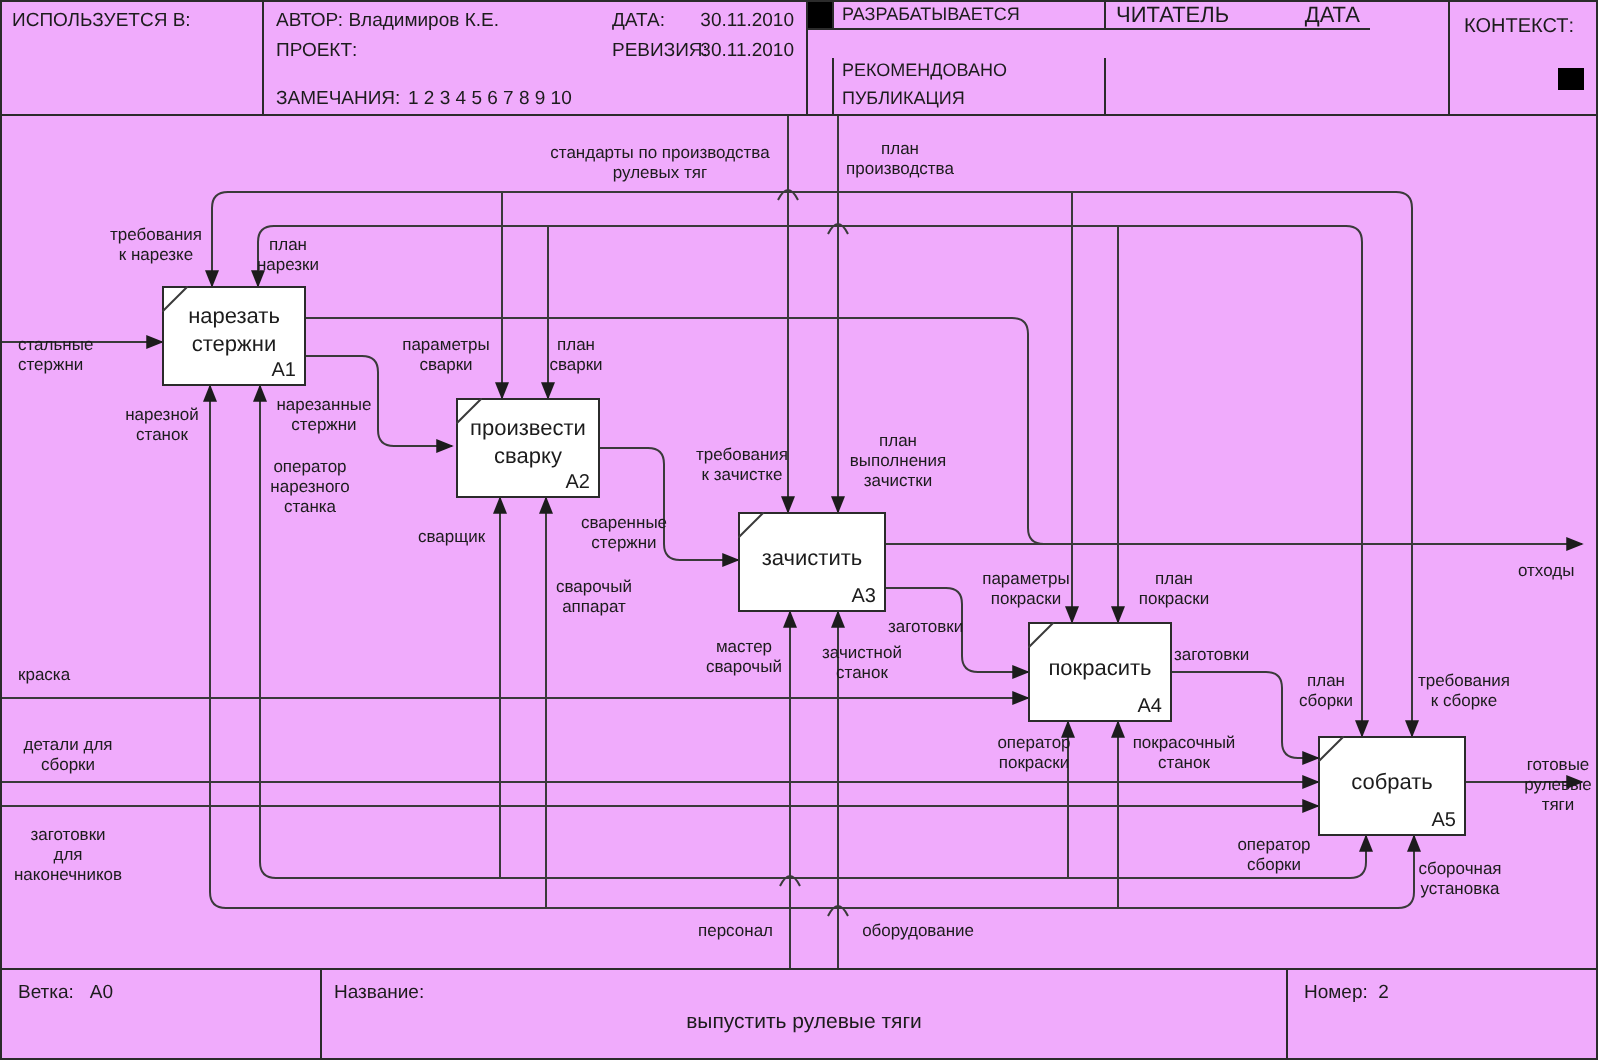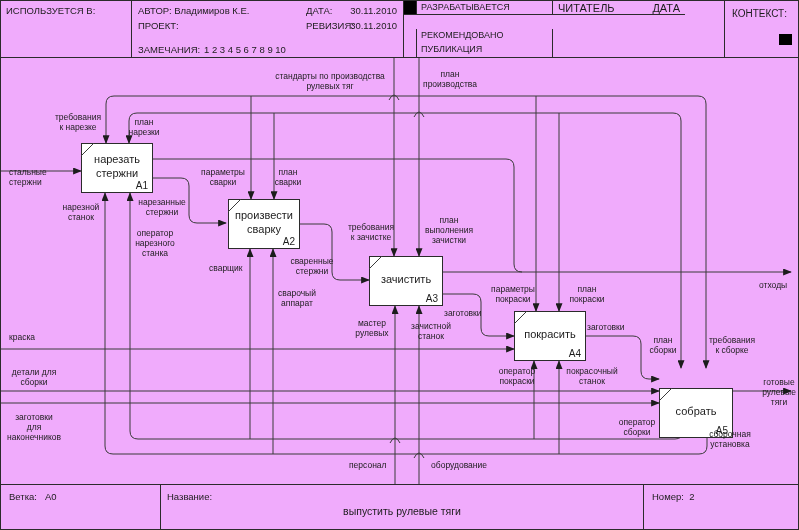--- a/index.html
+++ b/index.html
@@ -166,21 +166,21 @@
           <path d="M0,13 L13,0" stroke="#3a3a3a" fill="none"></path>
         </svg>
       </div>
       <div class="abox" style="left: 513px; top: 310px; width: 72px; height: 50px;">
         <div class="bt">покрасить</div>
         <div class="bc">А4</div>
         <svg class="bslash" width="13" height="13">
           <path d="M0,13 L13,0" stroke="#3a3a3a" fill="none"></path>
         </svg>
       </div>
-      <div class="abox" style="left: 658px; top: 367px; width: 74px; height: 50px; margin-top: 20px;">
+      <div class="abox" style="left: 658px; top: 367px; width: 74px; height: 50px;">
         <div class="bt">собрать</div>
         <div class="bc">А5</div>
         <svg class="bslash" width="13" height="13">
           <path d="M0,13 L13,0" stroke="#3a3a3a" fill="none"></path>
         </svg>
       </div>
     </div>
   <div>
       <div class="lbl" style="left: 256px; top: 70px; width: 146px; text-align: center;">стандарты по производства
 рулевых тяг</div>
@@ -207,21 +207,21 @@
       <div class="lbl" style="left: 274px; top: 287px; width: 44px; text-align: center;">сварочый
 аппарат</div>
       <div class="lbl" style="left: 286px; top: 255px; width: 50px; text-align: center;">сваренные
 стержни</div>
       <div class="lbl" style="left: 344px; top: 221px; width: 52px; text-align: center;">требования
 к зачистке</div>
       <div class="lbl" style="left: 421px; top: 214px; width: 54px; text-align: center;">план
 выполнения
 зачистки</div>
       <div class="lbl" style="left: 350px; top: 317px; width: 42px; text-align: center;">мастер
-рулевых</div>
+сварочый</div>
       <div class="lbl" style="left: 406px; top: 320px; width: 48px; text-align: center;">зачистной
 станок</div>
       <div class="lbl" style="left: 443px; top: 307px; width: 42px; text-align: left;">заготовки</div>
       <div class="lbl" style="left: 486px; top: 283px; width: 52px; text-align: center;">параметры
 покраски</div>
       <div class="lbl" style="left: 564px; top: 283px; width: 44px; text-align: center;">план
 покраски</div>
       <div class="lbl" style="left: 494px; top: 365px; width: 44px; text-align: center;">оператор
 покраски</div>
       <div class="lbl" style="left: 562px; top: 365px; width: 58px; text-align: center;">покрасочный

